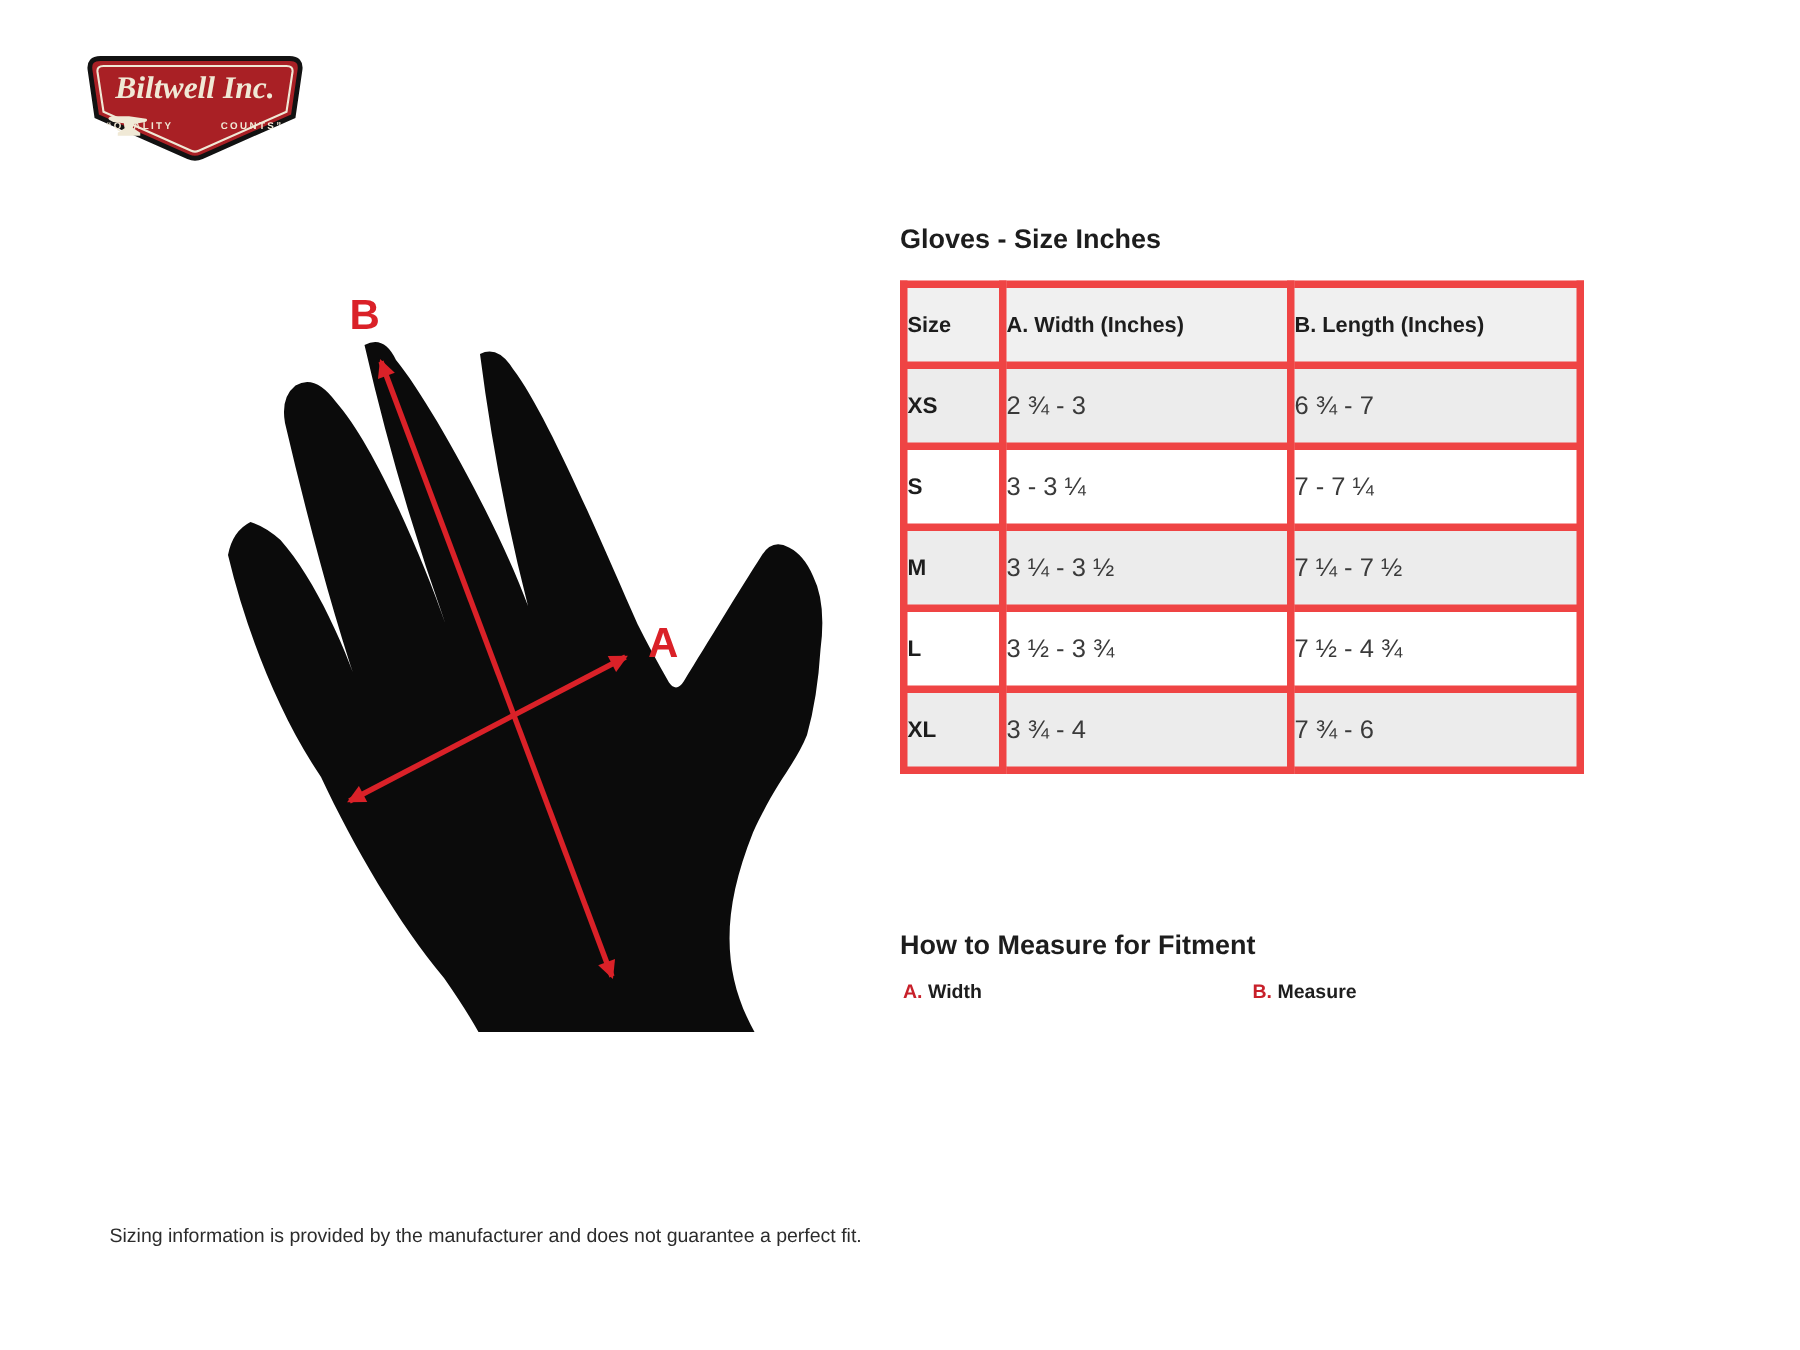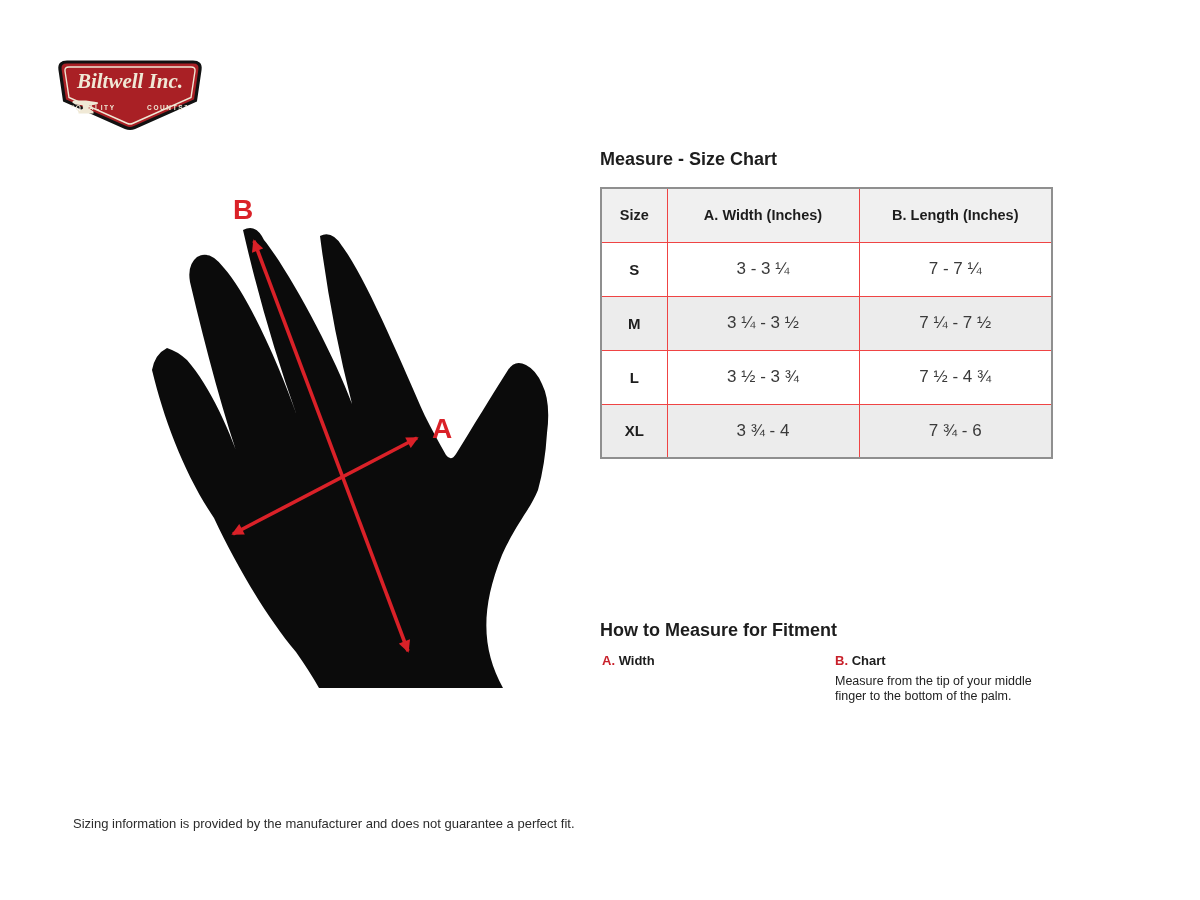--- a/index.html
+++ b/index.html
@@ -1,38 +1,38 @@
 <!DOCTYPE html>
 <html><head>
 <meta charset="utf-8">
 <style>
   * { margin:0; padding:0; box-sizing:border-box; }
   html,body { width:1200px; height:900px; background:#ffffff; overflow:hidden;
               font-family:"Liberation Sans", sans-serif; color:#1f1f1f; }
   .abs { position:absolute; }
 
   
-  .logo { left:57px; top:60px; width:146px; height:72px; }
+  .logo { left:57px; top:37px; width:146px; height:72px; }
   .logo svg { position:absolute; left:0; top:0; }
   .logo-script { position:absolute; left:0; top:9px; width:100%; text-align:center;
                  font-family:"Liberation Serif", serif; font-style:italic; font-weight:bold;
                  font-size:21px; color:#f0e9d6; letter-spacing:0px; }
   .logo-tagline { position:absolute; left:14px; right:14px; top:40px; height:14px;
                   display:flex; justify-content:space-between; align-items:center;
                   color:#f0e9d6; font-size:6.5px; font-weight:bold; letter-spacing:1.6px; }
 
   
   .hand-figure { left:130px; top:180px; width:450px; height:520px; }
 
   
   .chart-title { left:600px; top:149px; font-size:18px; font-weight:bold; color:#1d1d1d; }
   .size-table { left:600px; top:187px; border-collapse:collapse; table-layout:fixed;
                 width:451px; border:2px solid #8f8f8f; }
-  .size-table th, .size-table td { border:1px solid #ef4444; height:54px;
-                                   text-align:center; vertical-align:middle; }
+  .size-table th, .size-table td { border:5px solid #ef4444; height:54px;
+                                   text-align:left; vertical-align:middle; }
   .size-table th { font-size:14.5px; font-weight:bold; background:#f0f0f0; color:#1d1d1d; }
   .size-table td.size-cell { font-size:15px; font-weight:bold; color:#1d1d1d; }
   .size-table td.val-cell { font-size:17px; font-weight:400; color:#3a3a3a; }
   .size-table col.c-size { width:66px; }
   .size-table col.c-width { width:192px; }
   .size-table col.c-length { width:193px; }
   .size-table tr.alt td { background:#ececec; }
 
   .measure-title { left:600px; top:620px; font-size:18px; font-weight:bold; color:#1d1d1d; }
   .measure-item { top:653px; }
@@ -100,36 +100,41 @@
       Q 47 171 37 168 Z"></path>
 
     <line x1="124" y1="61" x2="278" y2="471" stroke="#da2128" stroke-width="3.6" marker-start="url(#arrow)" marker-end="url(#arrow)"></line>
 
     <line x1="103" y1="354" x2="287" y2="258" stroke="#da2128" stroke-width="3.6" marker-start="url(#arrow)" marker-end="url(#arrow)"></line>
     <text x="103" y="39" font-family="Liberation Sans, sans-serif" font-size="28" font-weight="bold" fill="#da2128">B</text>
     <text x="302" y="258" font-family="Liberation Sans, sans-serif" font-size="28" font-weight="bold" fill="#da2128">A</text>
   </svg>
 </div>
 
-<div class="abs chart-title">Measure - Size Chart</div>
+<div class="abs chart-title">Gloves - Size Inches</div>
 
 <table class="abs size-table">
   <colgroup>
       <col class="c-size">
       <col class="c-width">
       <col class="c-length">
     </colgroup>
   <thead>
     <tr>
       <th>Size</th>
       <th>A. Width (Inches)</th>
       <th>B. Length (Inches)</th>
     </tr>
   </thead>
   <tbody>
+    <tr class="alt">
+      <td class="size-cell">XS</td>
+      <td class="val-cell">2 ¾ - 3</td>
+      <td class="val-cell">6 ¾ - 7</td>
+    </tr>
     <tr>
       <td class="size-cell">S</td>
       <td class="val-cell">3 - 3 ¼</td>
       <td class="val-cell">7 - 7 ¼</td>
     </tr>
     <tr class="alt">
       <td class="size-cell">M</td>
       <td class="val-cell">3 ¼ - 3 ½</td>
       <td class="val-cell">7 ¼ - 7 ½</td>
     </tr>
@@ -151,20 +156,19 @@
 <div class="abs measure-item item-a">
   <div class="measure-head">
     <span class="measure-key">A.</span>
     <span>Width</span>
   </div>
 </div>
 
 <div class="abs measure-item item-b">
   <div class="measure-head">
     <span class="measure-key">B.</span>
-    <span>Chart</span>
+    <span>Measure</span>
   </div>
-  <div class="measure-desc">Measure from the tip of your middle finger to the bottom of the palm.</div>
 </div>
 
 <div class="abs footer">
   <div>Sizing information is provided by the manufacturer and does not guarantee a perfect fit.</div>
 </div>
 
 </body></html>

